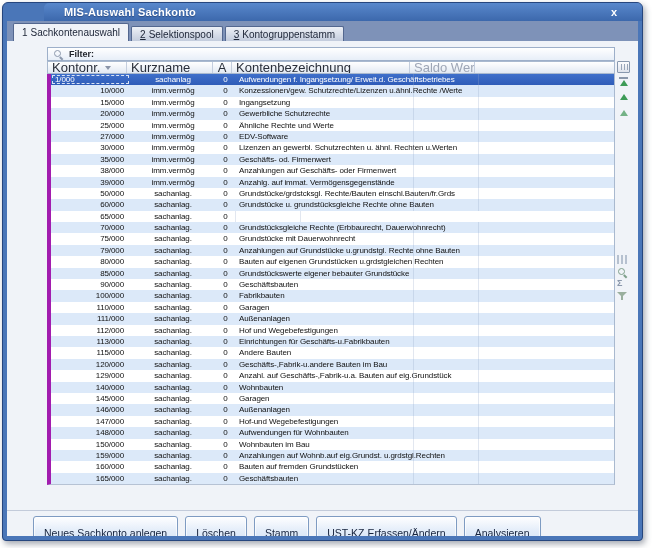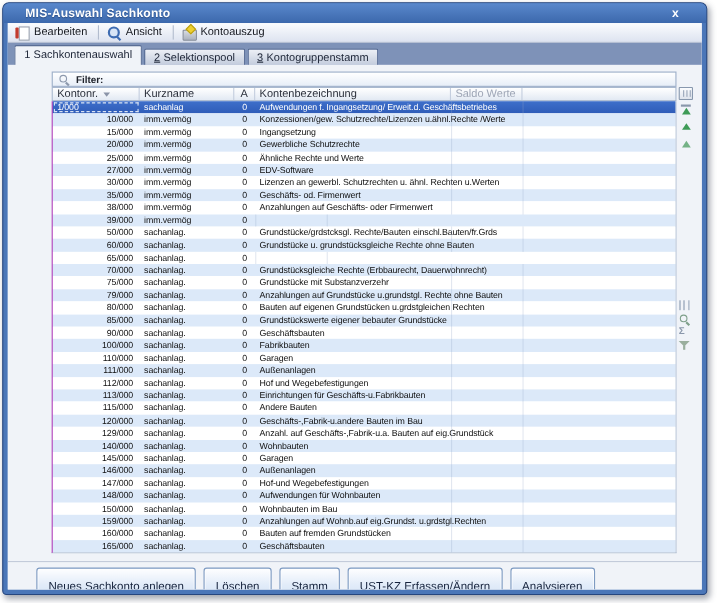--- a/index.html
+++ b/index.html
@@ -8,21 +8,21 @@
 
   .window { position:absolute; left:2px; top:2px; width:641px; height:539px;
             background:#4A76B8; border:1px solid #26467E;
             border-radius:6px 6px 4px 4px;
             box-shadow:2px 3px 6px rgba(50,60,80,.45);
             display:flex; flex-direction:column; }
 
   
   .titlebar { height:18px; flex:0 0 18px; display:flex; align-items:center;
               padding:0 20px; border-radius:5px 5px 0 0;
-              background:linear-gradient(#5988CC,#3C68AC); }
+              background:linear-gradient(#5988CC,#3C68AC);margin-left:41px; }
   .title { flex:1; color:#fff; font-size:11px; font-weight:bold; letter-spacing:.2px;
            text-shadow:0 1px 1px rgba(20,40,80,.5); }
   .close-btn { color:#fff; font-weight:bold; font-size:11px; line-height:11px; padding:1px 5px; }
 
   .frame-inner { flex:1; margin:0 4px 4px 4px; background:#EFF2F7;
                  display:flex; flex-direction:column; overflow:hidden; }
 
   
   .toolbar { height:18px; flex:0 0 18px; background:linear-gradient(#FBFCFE,#DDE3F0);
              border-bottom:1px solid #B6BFD2; display:flex; align-items:center;
@@ -68,36 +68,36 @@
                 font-size:9px; font-weight:bold; color:#20242C; }
   .ico-filter-search { width:11px; height:11px; position:relative; display:inline-block; flex:0 0 11px; }
   .ico-filter-search::before { content:""; position:absolute; left:1px; top:1px; width:5px; height:5px;
                 border:1.5px solid #8D99AD; border-radius:50%; }
   .ico-filter-search::after { content:""; position:absolute; left:7px; top:7px; width:4px; height:1.5px;
                 background:#8D99AD; transform:rotate(45deg); transform-origin:left center; }
 
   .header-row { display:flex; height:13px; flex:0 0 13px;
                 border:1px solid #A9B9CF;
                 background:linear-gradient(#FFFFFF,#E2E9F3);
-                font-size:10px; color:#2A2F3A; }
+                font-size:13px; color:#2A2F3A; }
   .hcell { display:flex; align-items:center; padding:0 4px;
            border-right:1px solid #C4CEDE; overflow:hidden; white-space:nowrap; }
   .hcell.disabled { color:#9EA6B6; }
   .sort-arrow { width:0; height:0; border-left:3.5px solid transparent;
                 border-right:3.5px solid transparent; border-top:4px solid #8A94A8;
                 margin-left:5px; }
 
   .c-nr    { width:79px;  flex:0 0 79px; }
-  .c-kurz  { width:86px;  flex:0 0 86px; }
+  .c-kurz  { width:86px;  flex:0 0 86px;text-align:center; }
   .c-a     { width:19px;  flex:0 0 19px; justify-content:center; text-align:center; }
   .c-bez   { width:178px; flex:0 0 178px; }
   .c-saldo { width:65px;  flex:0 0 65px; }
   .c-extra { flex:1; border-right:none; }
 
-  .rows { border-left:1px solid #a21caf; border-right:1px solid #A9B9CF;
+  .rows { border-left:4px solid #a21caf; border-right:1px solid #A9B9CF;
           border-bottom:1px solid #B6C2D4; background:#fff; }
   .row { display:flex; height:11.4px; line-height:11.4px; font-size:8px;
          letter-spacing:-0.1px; color:#101010; background:#fff; }
   .row.alt { background:#DCE9F9; }
   .row.selected { background:linear-gradient(#3E6FCA,#2F5CB8); color:#fff; }
   .cell { padding:0 4px; overflow:hidden; white-space:nowrap; }
   .cell.c-nr { text-align:right; padding-right:6px; }
   .row.selected .cell.c-nr { text-align:left; outline:1px dashed #D9E3F4; outline-offset:-2px; }
   .cell.c-bez { overflow:visible; }
   .cell.c-saldo, .cell.c-extra { border-left:1px solid rgba(150,170,200,.28); }
@@ -147,36 +147,20 @@
 
 <div class="window">
 
   <div class="titlebar">
     <span class="title">MIS-Auswahl Sachkonto</span>
     <span class="close-btn">x</span>
   </div>
 
   <div class="frame-inner">
 
-    <div class="toolbar">
-      <div class="tool-btn">
-        <span class="ico ico-edit"></span>
-        <span>Bearbeiten</span>
-      </div>
-      <div class="tool-sep"></div>
-      <div class="tool-btn">
-        <span class="ico ico-view"></span>
-        <span>Ansicht</span>
-      </div>
-      <div class="tool-sep"></div>
-      <div class="tool-btn">
-        <span class="ico ico-statement"></span>
-        <span>Kontoauszug</span>
-      </div>
-    </div>
 
     <div class="tabstrip">
       <div class="tab active">
           <span class="num">1</span>
           <span>Sachkontenauswahl</span>
         </div>
       <div class="tab">
           <span class="num u">2</span>
           <span>Selektionspool</span>
         </div>
@@ -288,20 +272,21 @@
                 <div class="cell c-kurz">imm.vermög</div>
                 <div class="cell c-a">0</div>
                 <div class="cell c-bez">Anzahlungen auf Geschäfts- oder Firmenwert</div>
                 <div class="cell c-saldo"></div>
                 <div class="cell c-extra"></div>
               </div>
               <div class="row alt">
                 <div class="cell c-nr">39/000</div>
                 <div class="cell c-kurz">imm.vermög</div>
                 <div class="cell c-a">0</div>
+                <div class="cell c-bez">Anzahlg. auf immat. Vermögensgegenstände</div>
                 <div class="cell c-saldo"></div>
                 <div class="cell c-extra"></div>
               </div>
               <div class="row">
                 <div class="cell c-nr">50/000</div>
                 <div class="cell c-kurz">sachanlag.</div>
                 <div class="cell c-a">0</div>
                 <div class="cell c-bez">Grundstücke/grdstcksgl. Rechte/Bauten einschl.Bauten/fr.Grds</div>
                 <div class="cell c-saldo"></div>
                 <div class="cell c-extra"></div>
@@ -326,21 +311,21 @@
                 <div class="cell c-kurz">sachanlag.</div>
                 <div class="cell c-a">0</div>
                 <div class="cell c-bez">Grundstücksgleiche Rechte (Erbbaurecht, Dauerwohnrecht)</div>
                 <div class="cell c-saldo"></div>
                 <div class="cell c-extra"></div>
               </div>
               <div class="row">
                 <div class="cell c-nr">75/000</div>
                 <div class="cell c-kurz">sachanlag.</div>
                 <div class="cell c-a">0</div>
-                <div class="cell c-bez">Grundstücke mit Substanzverzehr</div>
+                <div class="cell c-bez">Grundstücke mit Dauerwohnrecht</div>
                 <div class="cell c-saldo"></div>
                 <div class="cell c-extra"></div>
               </div>
               <div class="row alt">
                 <div class="cell c-nr">79/000</div>
                 <div class="cell c-kurz">sachanlag.</div>
                 <div class="cell c-a">0</div>
                 <div class="cell c-bez">Anzahlungen auf Grundstücke u.grundstgl. Rechte ohne Bauten</div>
                 <div class="cell c-saldo"></div>
                 <div class="cell c-extra"></div>

